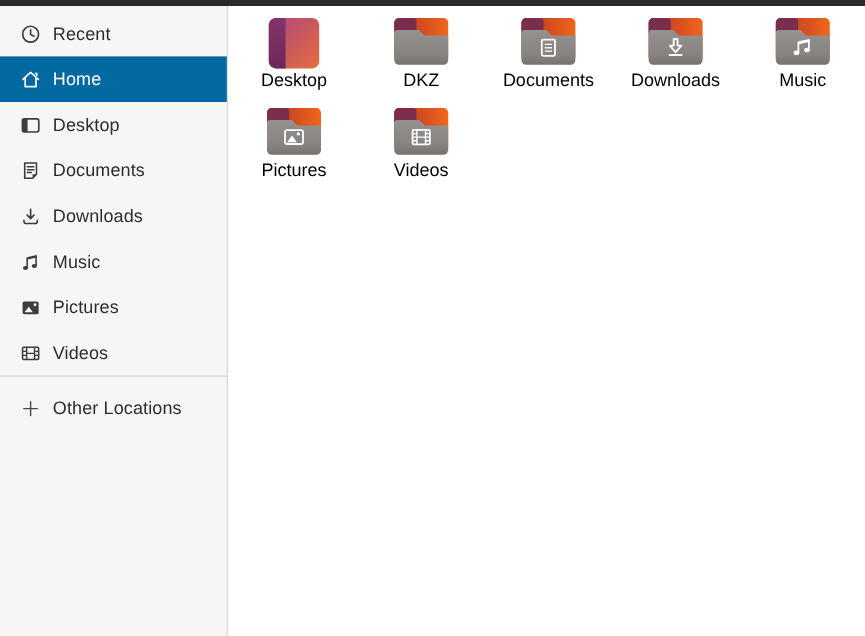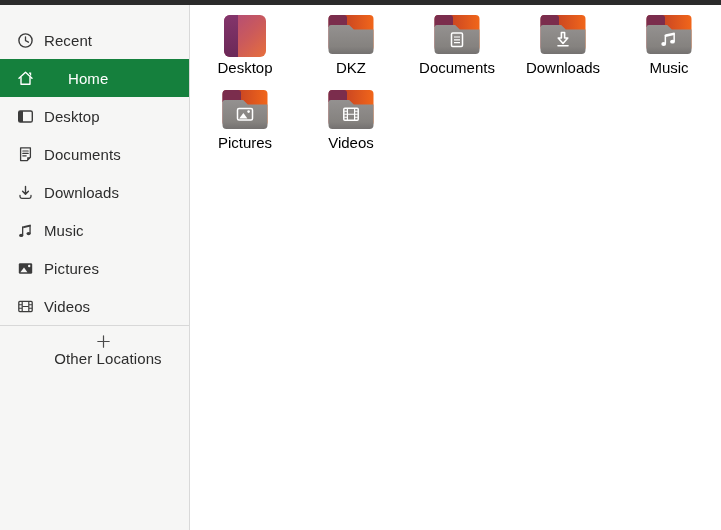--- a/index.html
+++ b/index.html
@@ -10,34 +10,34 @@
     position: relative;
   }
   .topbar {
     position: absolute; left: 0; top: 0; width: 721px; height: 5px;
     background: #2b2b2b;
   }
   .sidebar {
     position: absolute; left: 0; top: 5px; width: 190px; height: 525px;
     background: #f6f6f5;
     border-right: 1px solid #d9d9d9;
-    padding-top: 16px;
+    padding-top: 4px;
   }
   .side-row {
     height: 38px; display: flex; align-items: center;
     padding-left: 17px; cursor: default;
   }
   .side-row .lbl {
     margin-left: 10px; font-size: 15px; color: #2d2d2d; letter-spacing: 0.1px;
   }
-  .side-row.selected { background: #15803d; gap: 24px; }
+  .side-row.selected { background: #0369a1; }
   .side-row.selected .lbl { color: #ffffff; }
   .side-ico { width: 17px; height: 17px; flex: 0 0 17px; display: block; }
   .side-sep { height: 1px; background: #d8d8d8; margin: 0; }
-  .side-row.other { margin-top: 7px; flex-direction: column; }
+  .side-row.other { margin-top: 7px; }
   .main {
     position: absolute; left: 191px; top: 5px; width: 530px; height: 525px;
     background: #ffffff;
   }
   .grid {
     position: absolute; left: 1px; top: 5px;
     display: grid; grid-template-columns: repeat(5, 106px);
     grid-auto-rows: 75px;
   }
   .cell {

